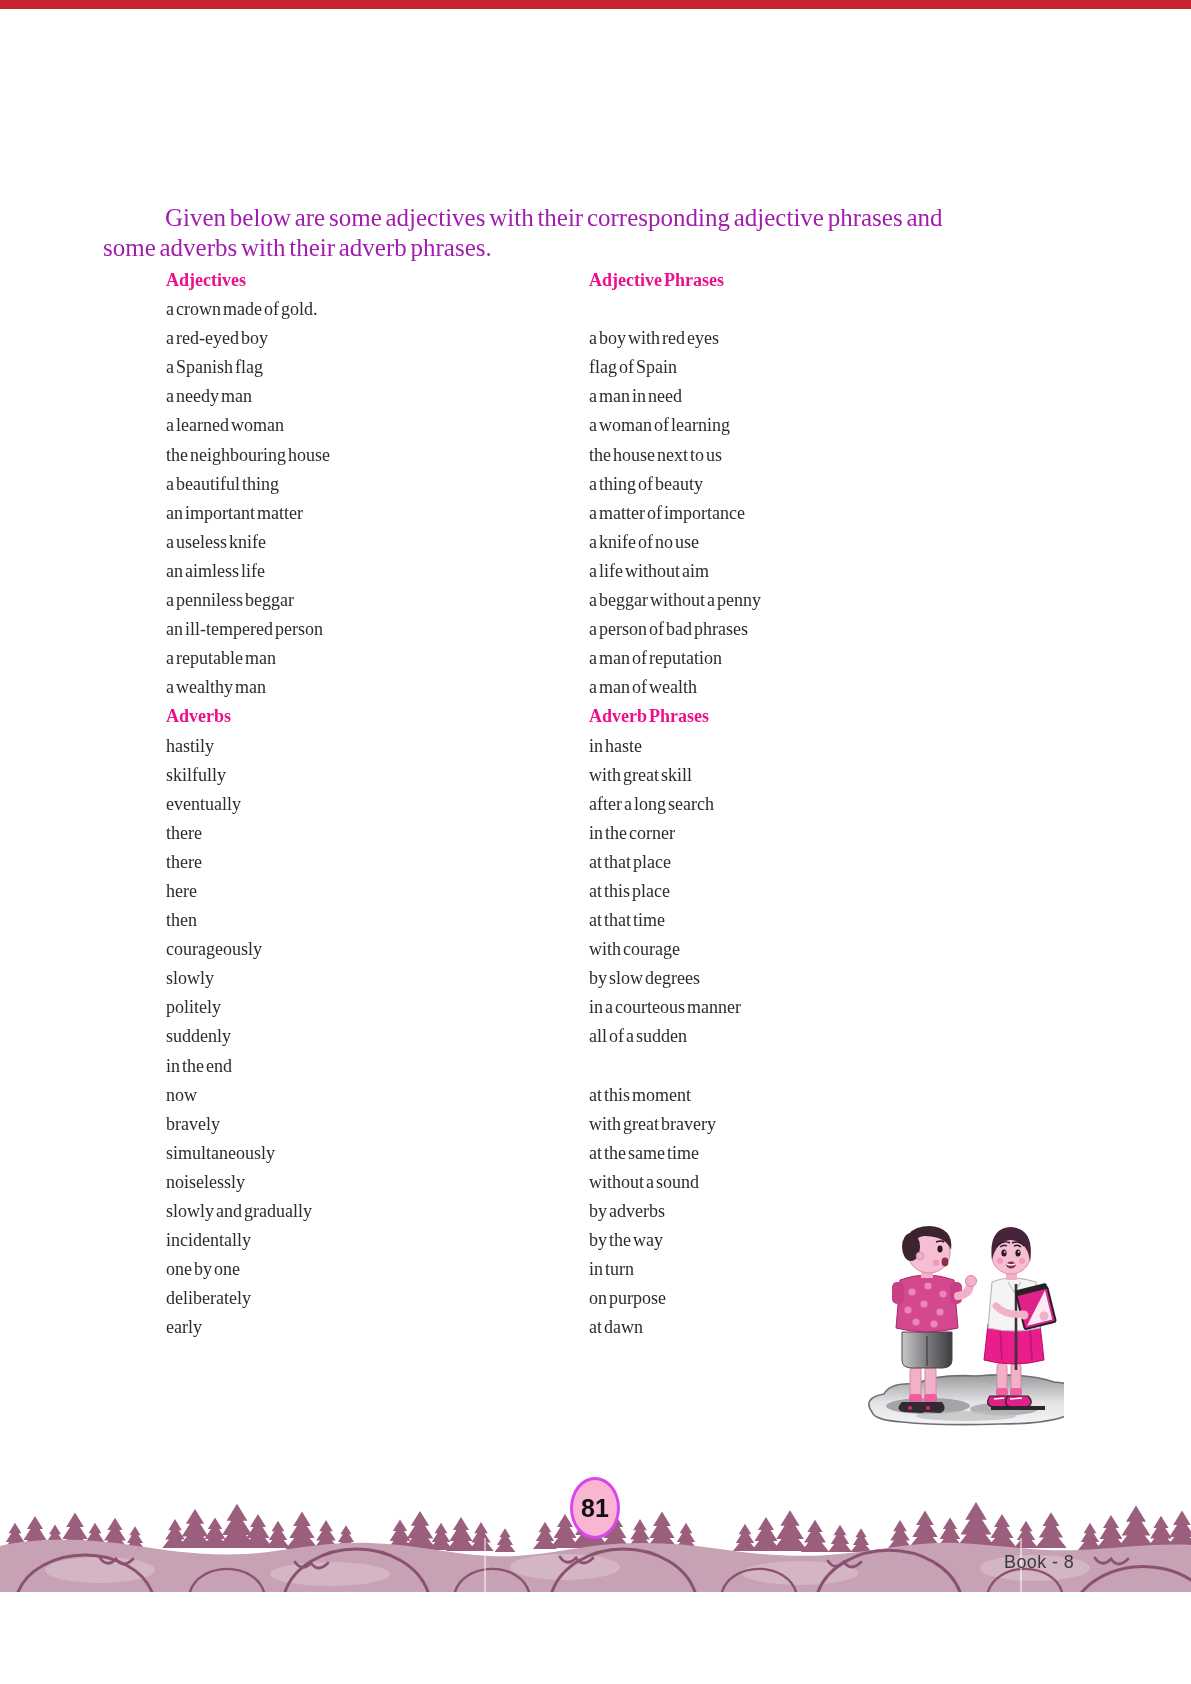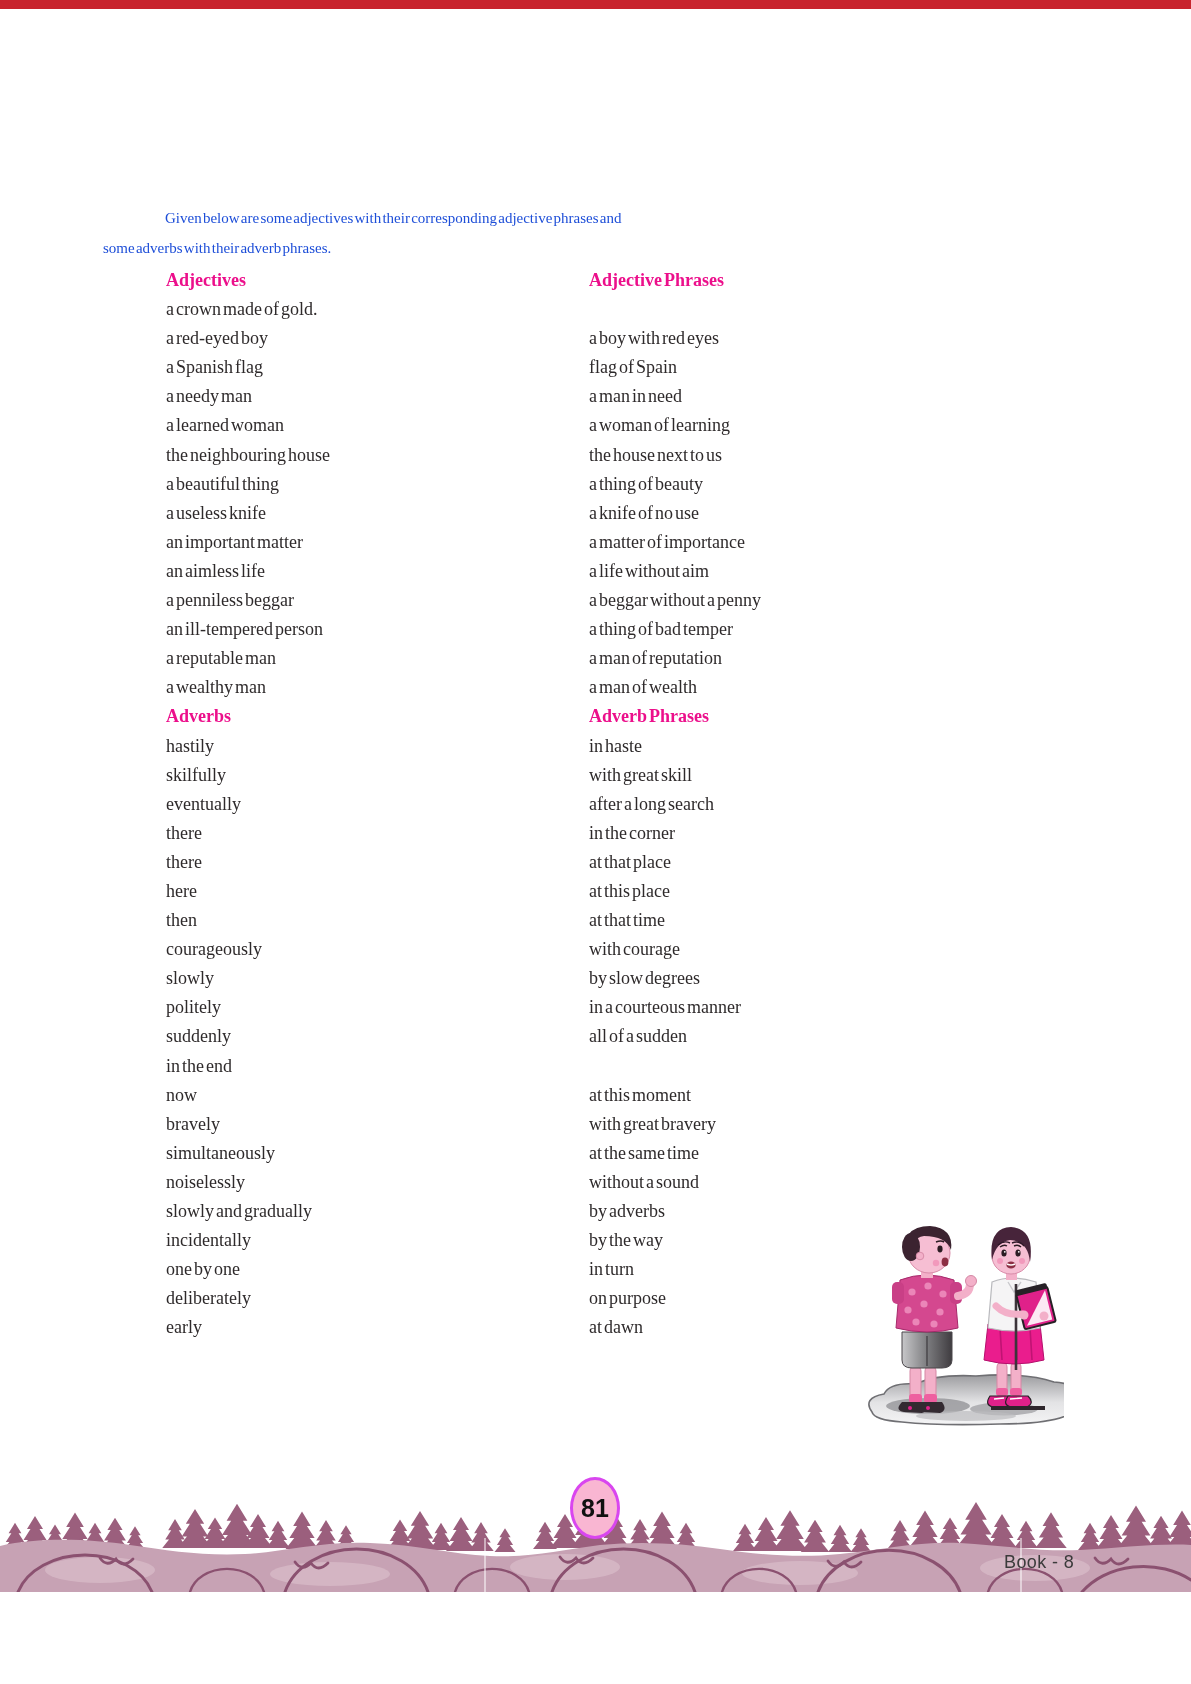--- a/index.html
+++ b/index.html
@@ -9,21 +9,21 @@
   }
   [data-interactable]{box-sizing:border-box;}
 
   #top-bar{
     position:absolute;left:0;top:0;width:1191px;height:9px;
     background:#c8242e;
   }
 
   #intro{
     position:absolute;left:103px;top:203px;width:915px;
-    font-size:15px;line-height:30px;color:#1d4ed8;word-spacing:-2.5px;
+    font-size:25px;line-height:30px;color:#a21caf;word-spacing:-2.5px;
   }
   #intro .line1{padding-left:62px;}
 
   #lists{
     position:absolute;left:166px;top:266px;width:940px;
     font-size:18px;line-height:29.1px;color:#2e2a2b;word-spacing:-2.5px;
   }
   .row{display:flex;}
   .cell-left{width:423px;flex:0 0 423px;}
   .cell-right{flex:1;}
@@ -82,38 +82,38 @@
     </div>
     <div class="row" data-interactable="false">
       <div class="cell-left" data-interactable="false">the neighbouring house</div>
       <div class="cell-right" data-interactable="false">the house next to us</div>
     </div>
     <div class="row" data-interactable="false">
       <div class="cell-left" data-interactable="false">a beautiful thing</div>
       <div class="cell-right" data-interactable="false">a thing of beauty</div>
     </div>
     <div class="row" data-interactable="false">
+      <div class="cell-left" data-interactable="false">an important matter</div>
+      <div class="cell-right" data-interactable="false">a matter of importance</div>
+    </div>
+    <div class="row" data-interactable="false">
       <div class="cell-left" data-interactable="false">a useless knife</div>
       <div class="cell-right" data-interactable="false">a knife of no use</div>
     </div>
     <div class="row" data-interactable="false">
-      <div class="cell-left" data-interactable="false">an important matter</div>
-      <div class="cell-right" data-interactable="false">a matter of importance</div>
-    </div>
-    <div class="row" data-interactable="false">
       <div class="cell-left" data-interactable="false">an aimless life</div>
       <div class="cell-right" data-interactable="false">a life without aim</div>
     </div>
     <div class="row" data-interactable="false">
       <div class="cell-left" data-interactable="false">a penniless beggar</div>
       <div class="cell-right" data-interactable="false">a beggar without a penny</div>
     </div>
     <div class="row" data-interactable="false">
       <div class="cell-left" data-interactable="false">an ill-tempered person</div>
-      <div class="cell-right" data-interactable="false">a thing of bad temper</div>
+      <div class="cell-right" data-interactable="false">a person of bad phrases</div>
     </div>
     <div class="row" data-interactable="false">
       <div class="cell-left" data-interactable="false">a reputable man</div>
       <div class="cell-right" data-interactable="false">a man of reputation</div>
     </div>
     <div class="row" data-interactable="false">
       <div class="cell-left" data-interactable="false">a wealthy man</div>
       <div class="cell-right" data-interactable="false">a man of wealth</div>
     </div>
     <div class="row heading" data-interactable="false">

